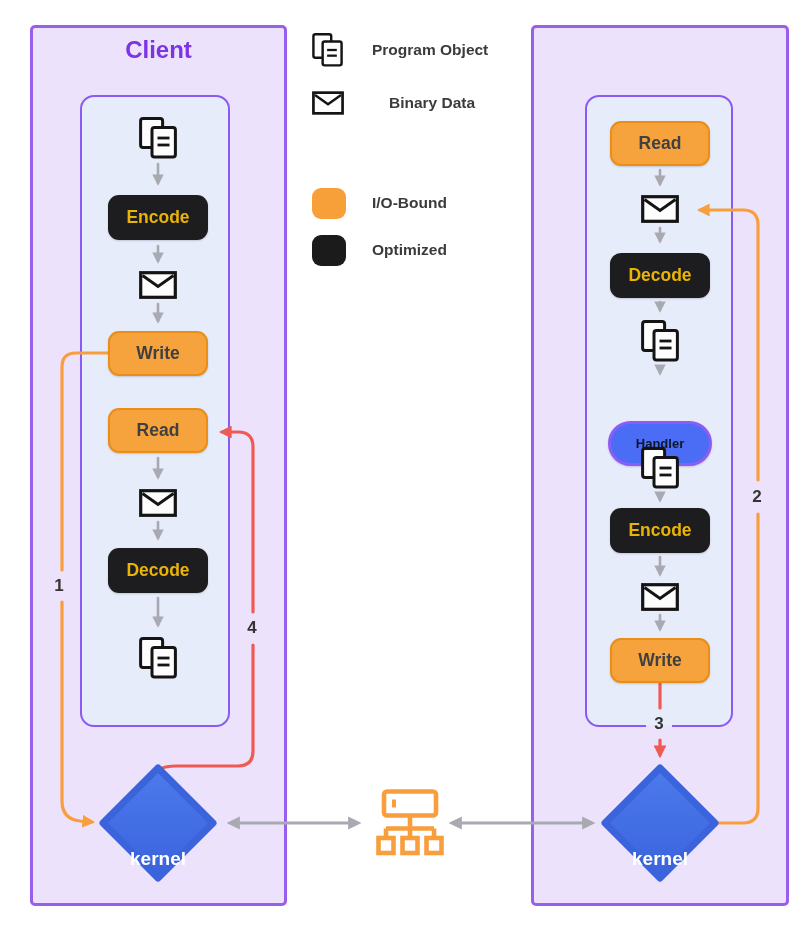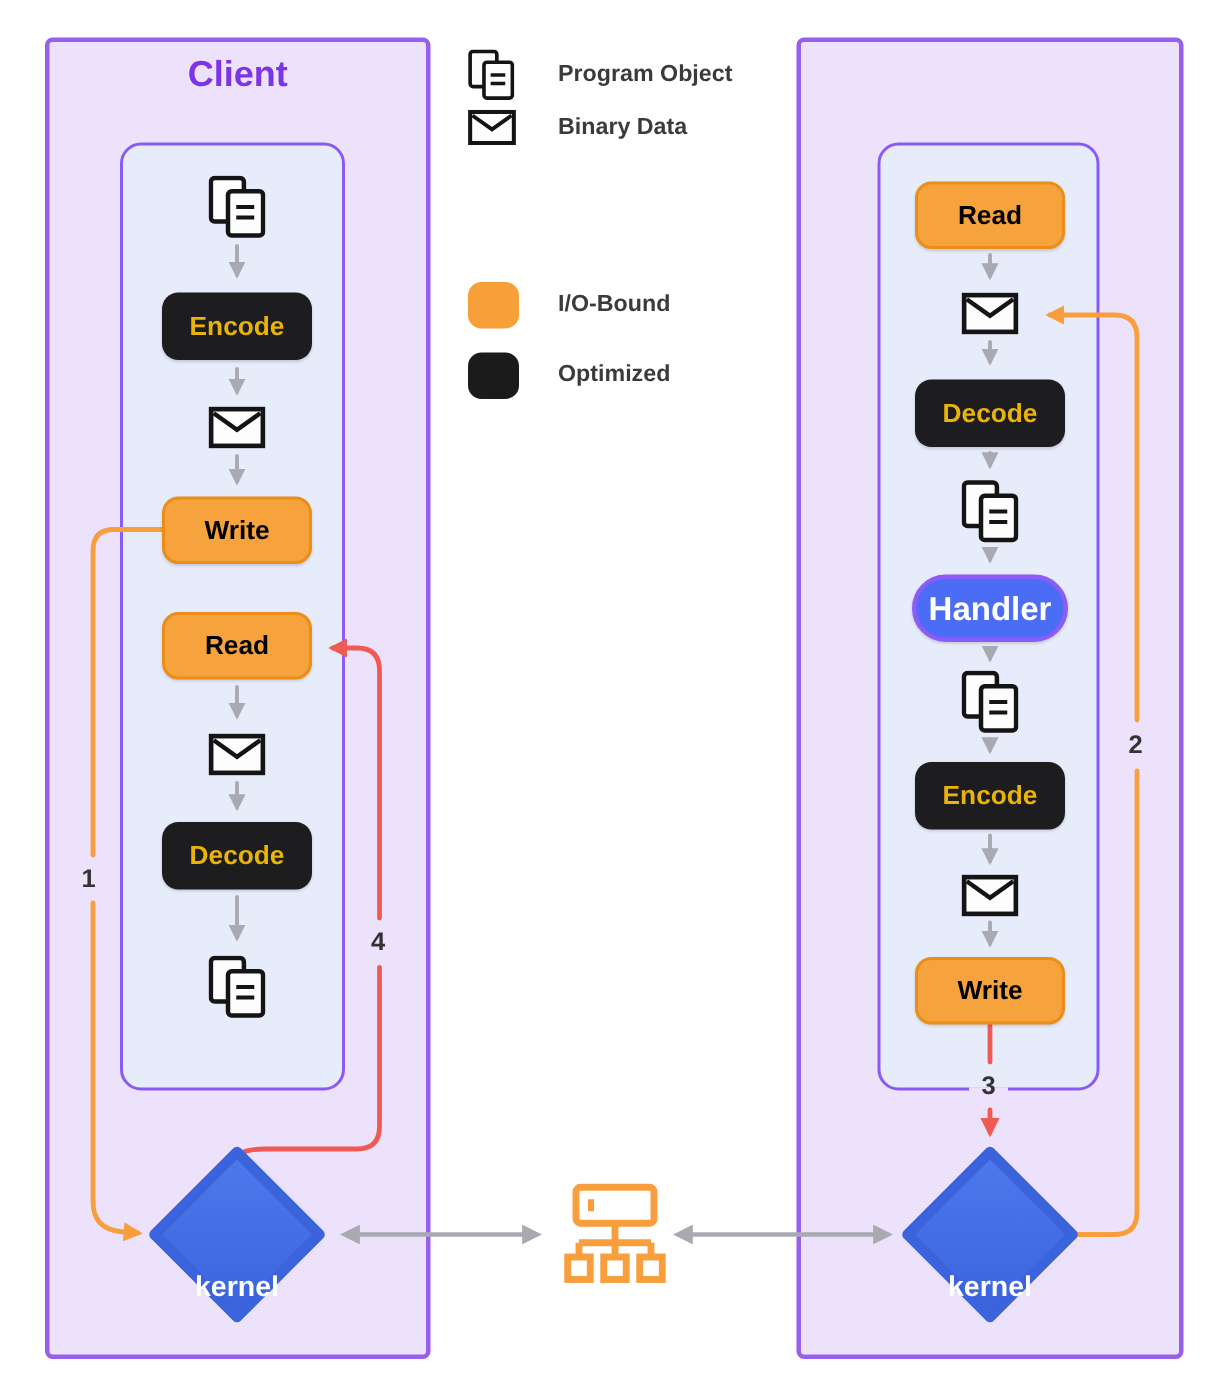--- a/index.html
+++ b/index.html
@@ -9,22 +9,22 @@
   }
   .panel{position:absolute;background:#EDE2FB;border:3px solid #985FEC;border-radius:5px;box-sizing:border-box;z-index:1;}
   .inner-box{position:absolute;background:#E6ECFA;border:2.5px solid #8A5AF4;border-radius:14px;box-sizing:border-box;z-index:1;}
   .panel-title{position:absolute;text-align:center;font-size:24px;font-weight:700;z-index:3;}
   .title-client{color:#7D33E6;}
   .title-server{color:#3E6BE8;}
   svg.overlay{position:absolute;left:0;top:0;z-index:2;pointer-events:none;}
   .node{position:absolute;display:flex;align-items:center;justify-content:center;box-sizing:border-box;z-index:3;}
   .btn{width:100px;height:45px;border-radius:11px;font-size:17.5px;font-weight:700;box-shadow:0 1px 2px rgba(30,30,60,.18);}
   .btn-black{background:#1D1D1F;color:#eab308;}
-  .btn-orange{background:#F6A33E;border:2.5px solid #EA8E17;color:#000000;}
-  .btn-handler{width:104px;height:45px;border-radius:23px;background:#4B6CF5;border:3px solid #8B5CF6;color:#ffffff;font-size:22px;font-weight:700;box-shadow:0 1px 2px rgba(30,30,60,.18);}
+  .btn-orange{background:#F6A33E;border:2.5px solid #EA8E17;color:#404040;}
+  .btn-handler{width:104px;height:45px;border-radius:23px;background:#4B6CF5;border:3px solid #8B5CF6;color:#0f172a;font-size:13px;font-weight:700;box-shadow:0 1px 2px rgba(30,30,60,.18);margin-top:38px;}
   .kernel-label{position:absolute;width:110px;text-align:center;color:#FFFFFF;font-size:19px;font-weight:700;z-index:3;margin-top:36px;}
   .flow-num{position:absolute;width:22px;text-align:center;font-size:17px;font-weight:700;color:#333333;z-index:4;}
   .legend-row{position:absolute;left:312px;height:34px;display:flex;align-items:center;z-index:3;justify-content:flex-end;}
   .legend-icon{width:44px;display:flex;align-items:center;}
   .legend-label{font-size:15.5px;font-weight:700;color:#3B3B3B;margin-left:16px;white-space:nowrap;}
   .sw{width:34px;height:31px;border-radius:9px;}
   .sw-cpu{background:#4C80F0;}
   .sw-io{background:#F7A03A;}
   .sw-opt{background:#1B1B1B;}
 </style>
@@ -185,21 +185,21 @@
   <div class="flow-num" style="left:648px;top:714px;">3</div>
 
   <div class="legend-row" style="top:33px;">
     <span class="legend-icon">
       <svg width="31" height="34" viewBox="0 0 38 42">
           <use href="#sym-pages"></use>
         </svg>
     </span>
     <span class="legend-label">Program Object</span>
   </div>
-  <div class="legend-row" style="top:68px;">
+  <div class="legend-row" style="top:86px;gap:17px;">
     <span class="legend-icon">
       <svg width="32" height="24" viewBox="0 0 38 28">
           <use href="#sym-envelope"></use>
         </svg>
     </span>
     <span class="legend-label">Binary Data</span>
   </div>
   <div class="legend-row" style="top:186px;">
     <span class="legend-icon">
         <span class="sw sw-io"></span>

